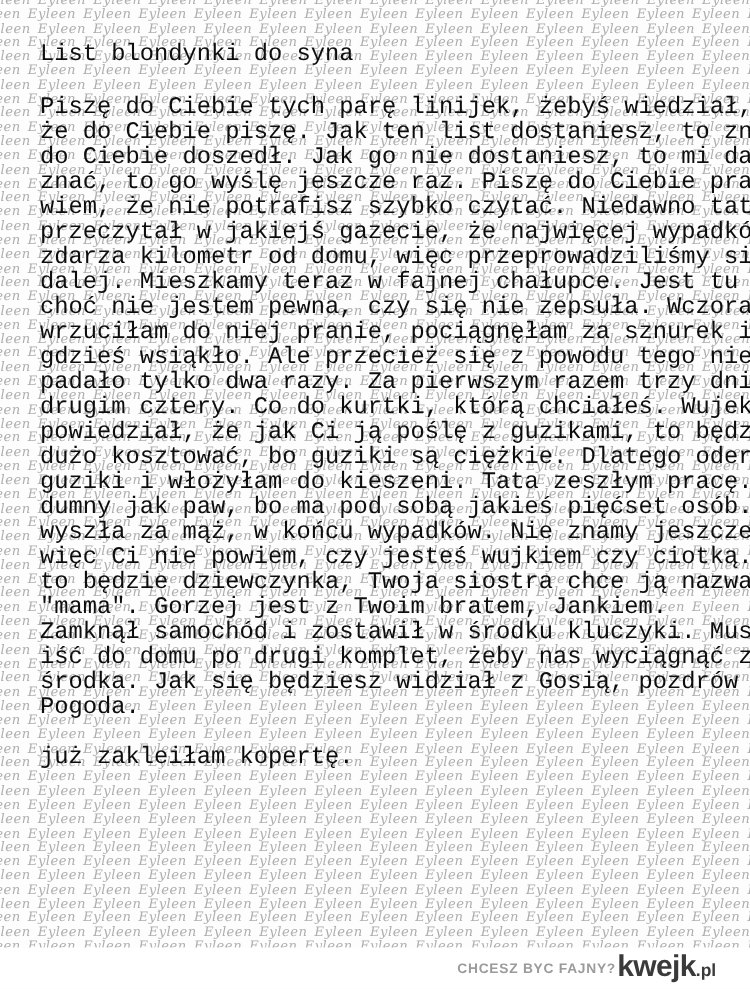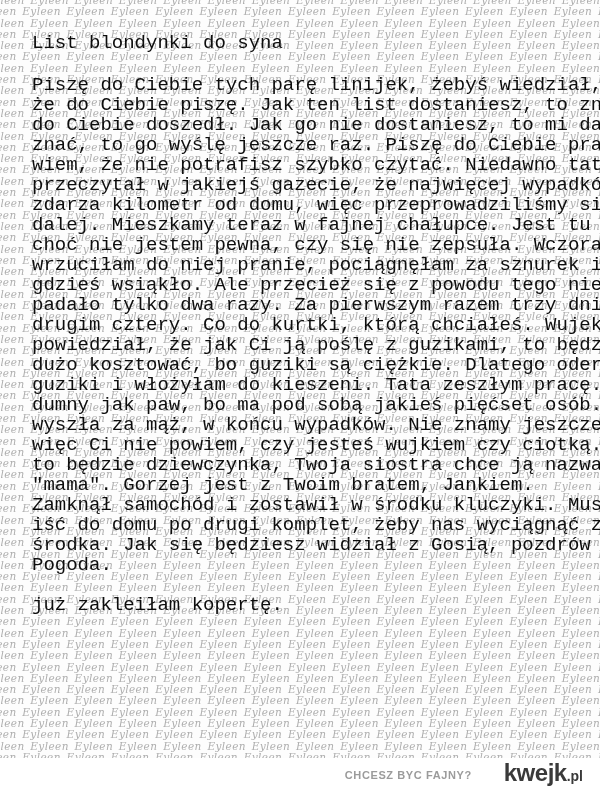--- a/index.html
+++ b/index.html
@@ -47,25 +47,25 @@
   .letter-line { line-height: 20px; white-space: nowrap; }
   
   .footer {
     position: absolute;
     left: 0;
     bottom: 0;
     width: 600px;
     height: 33px;
     background: #ffffff;
     box-sizing: border-box;
-    padding-right: 17px;
+    padding-right: 27px;
     display: flex;
     align-items: center;
     justify-content: flex-end;
-    gap: 32px;
+    gap: 1px;
     font-family: "Liberation Sans", sans-serif;
   }
   .tagline {
     color: #9b9b9b;
     font-weight: bold;
     font-size: 11px;
     letter-spacing: 0.6px;
   }
   .brand {
     color: #3a3a3a;

